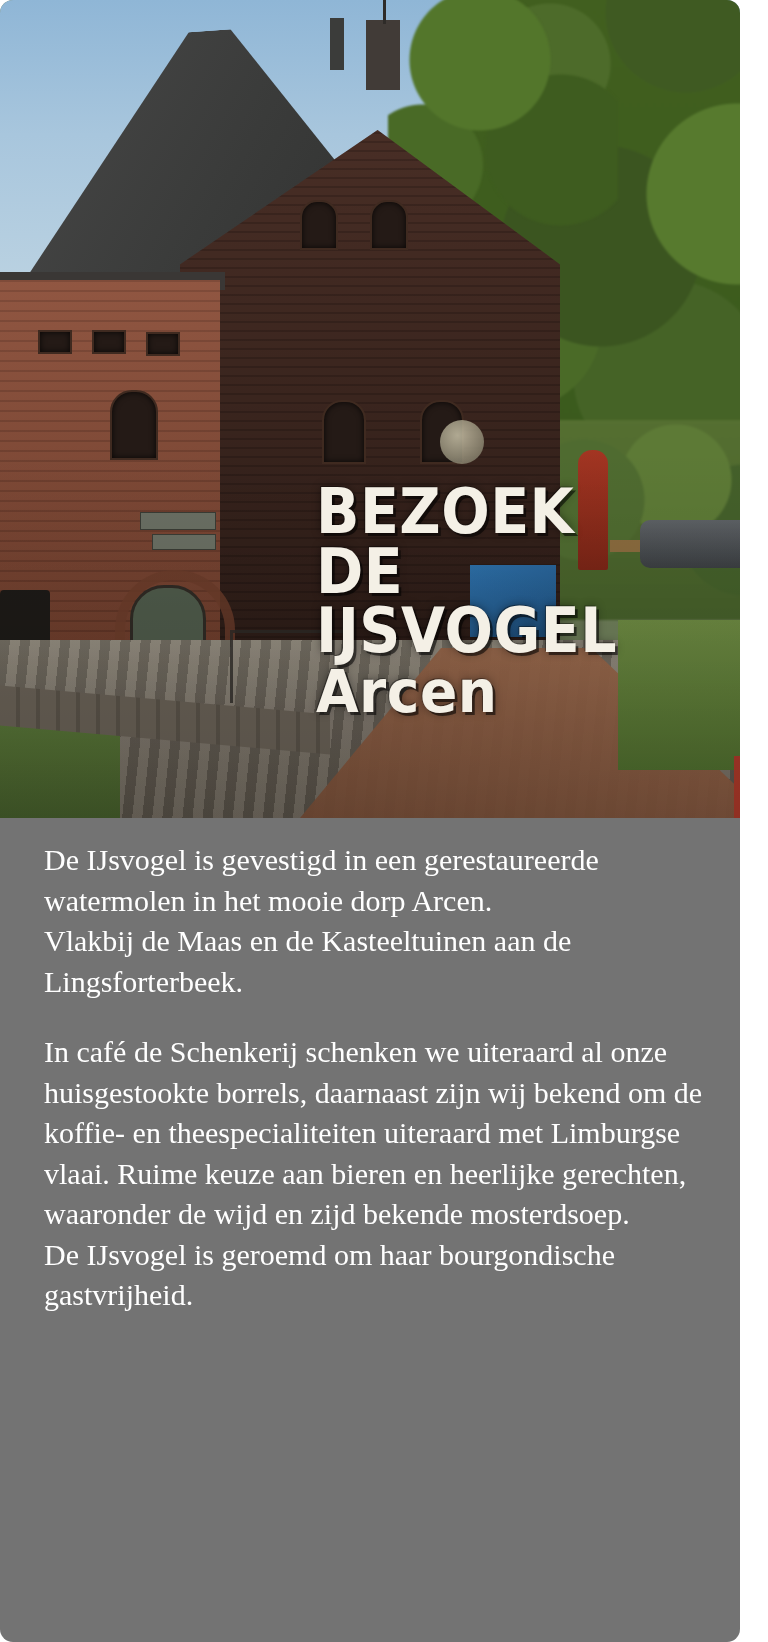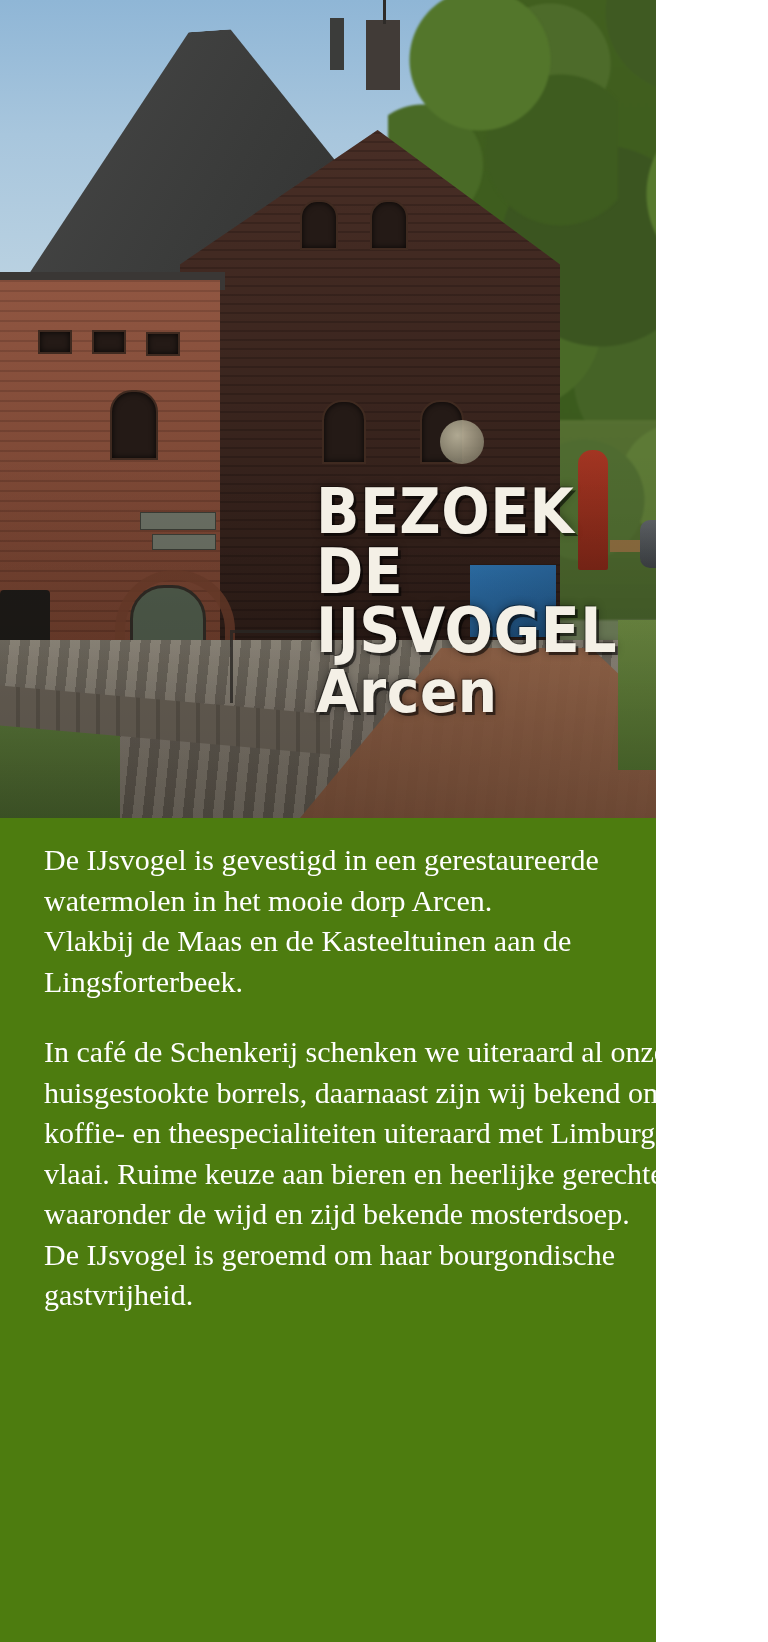--- a/index.html
+++ b/index.html
@@ -9,24 +9,25 @@
   }
   body {
     width: 768px;
     height: 1642px;
     font-family: "Liberation Serif", serif;
     overflow: hidden;
   }
 
   .flyer {
     position: relative;
-    width: 656px;
+    width: 740px;
     height: 1642px;
     background: #ffffff;
     overflow: hidden;
+    border-radius: 13px;
   }
 
   
   .photo {
     position: absolute;
     left: 0;
     top: 0;
     width: 768px;
     height: 818px;
     overflow: hidden;
@@ -326,21 +327,21 @@
     margin-top: 4px;
   }
 
   
   .panel {
     position: absolute;
     left: 0;
     top: 818px;
     width: 768px;
     height: 824px;
-    background: #4d7c0f;
+    background: #737373;
     padding: 22px 44px 0 44px;
     box-sizing: border-box;
   }
   .panel p {
     margin: 0 0 30px 0;
     color: #ffffff;
     font-family: "Liberation Serif", serif;
     font-size: 30px;
     line-height: 1.35;
     white-space: pre-line;

